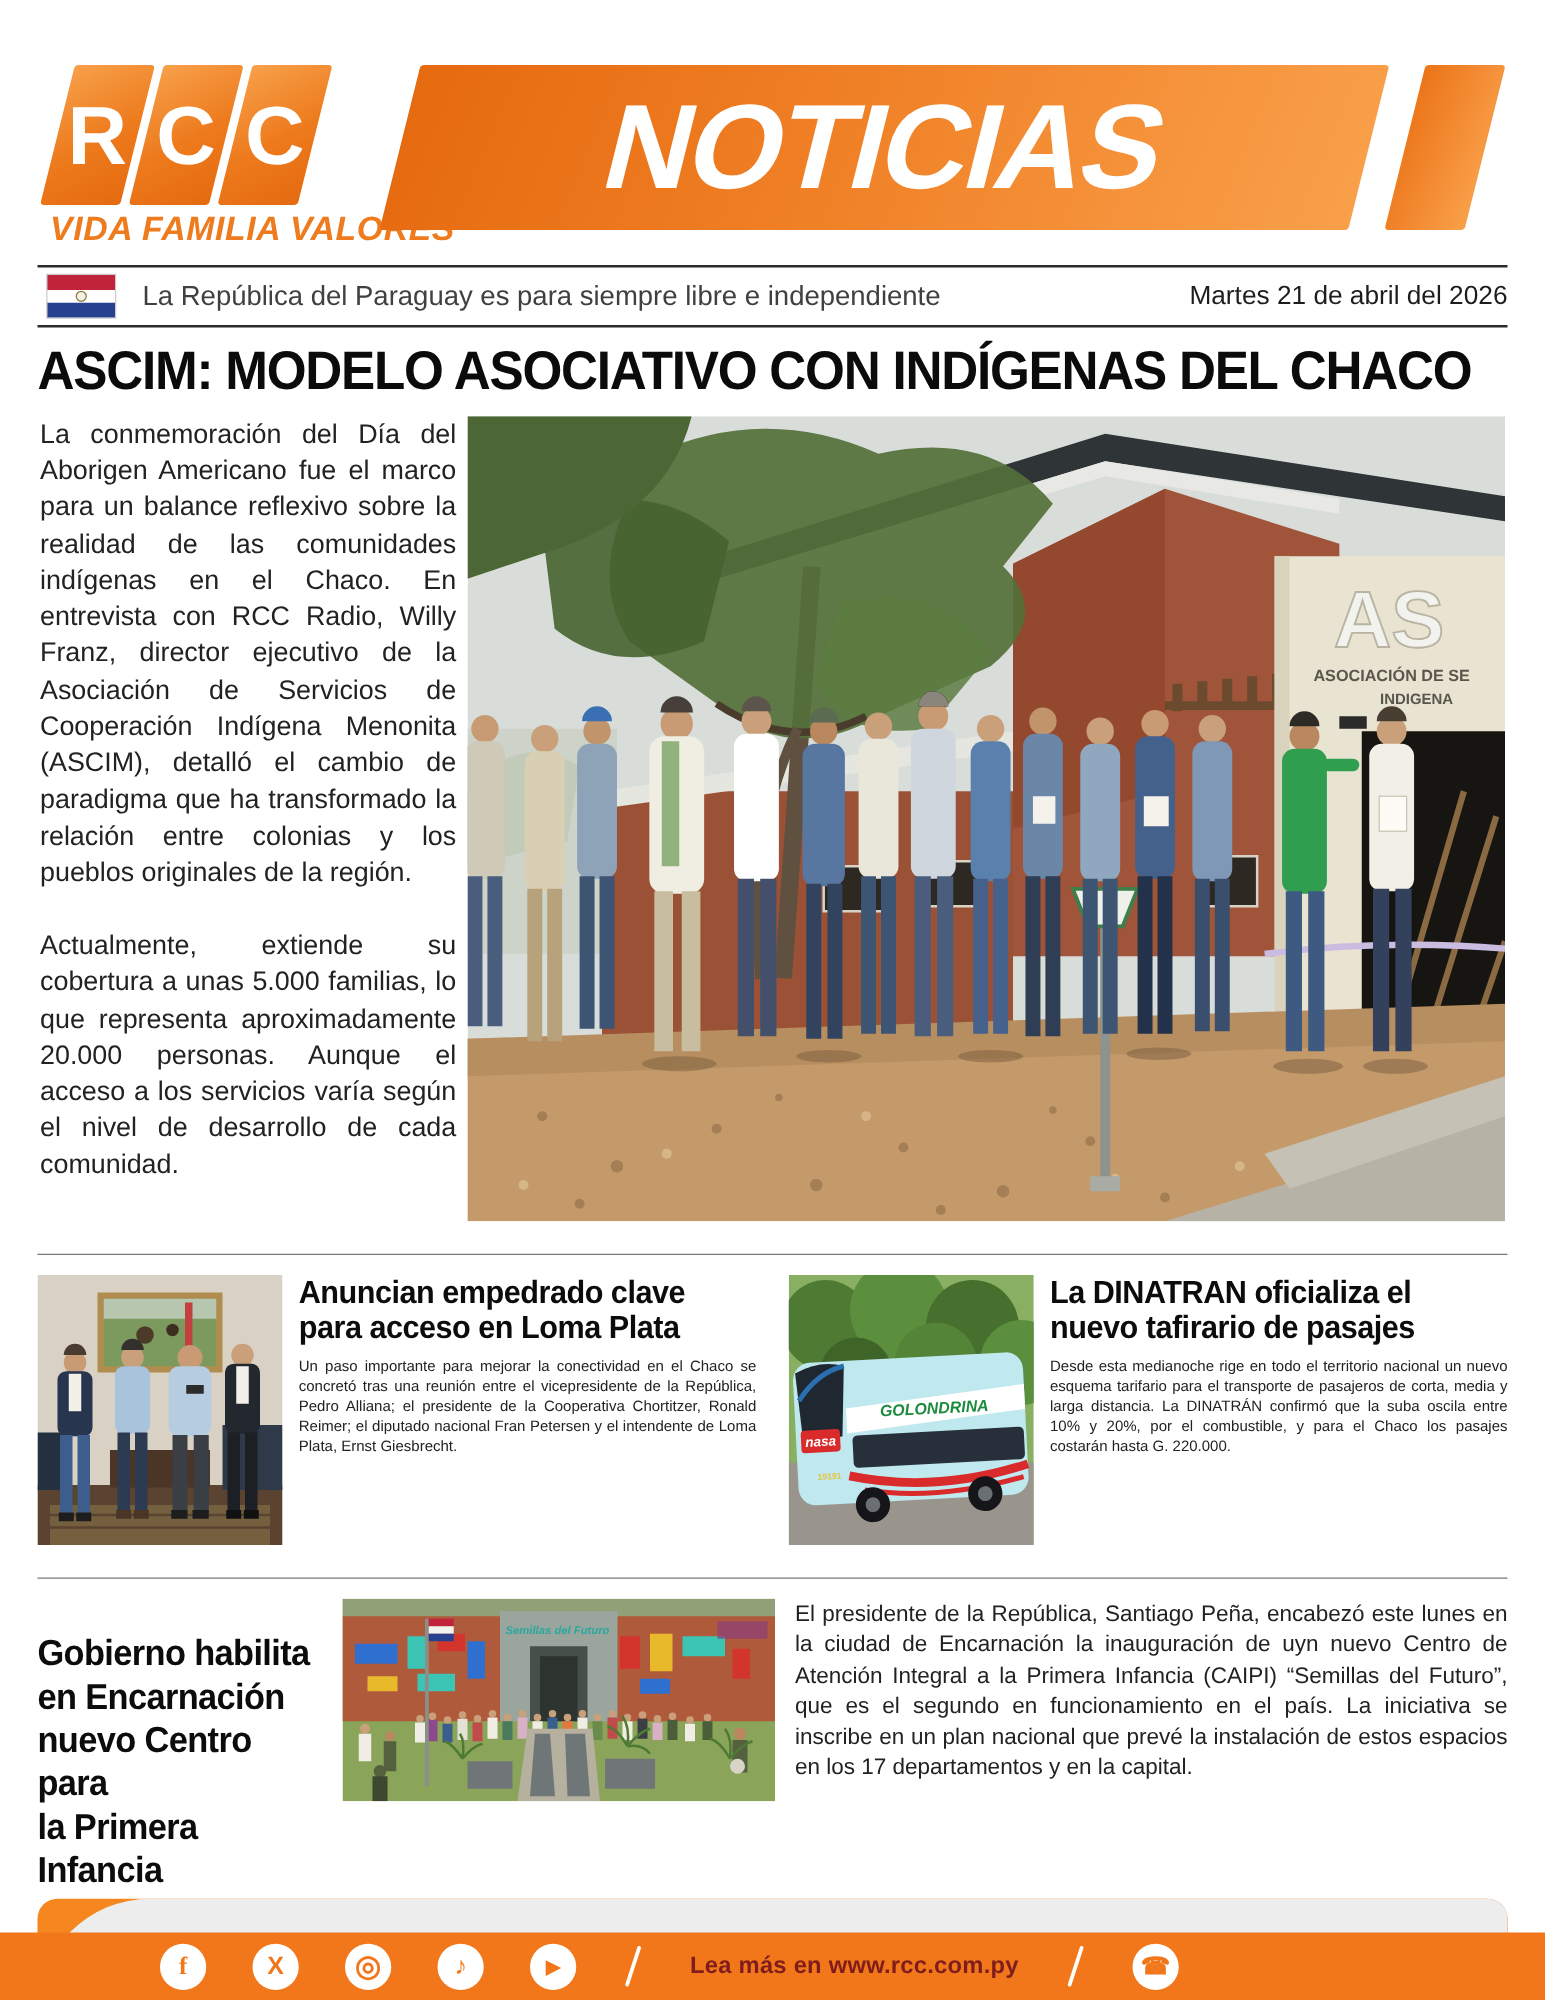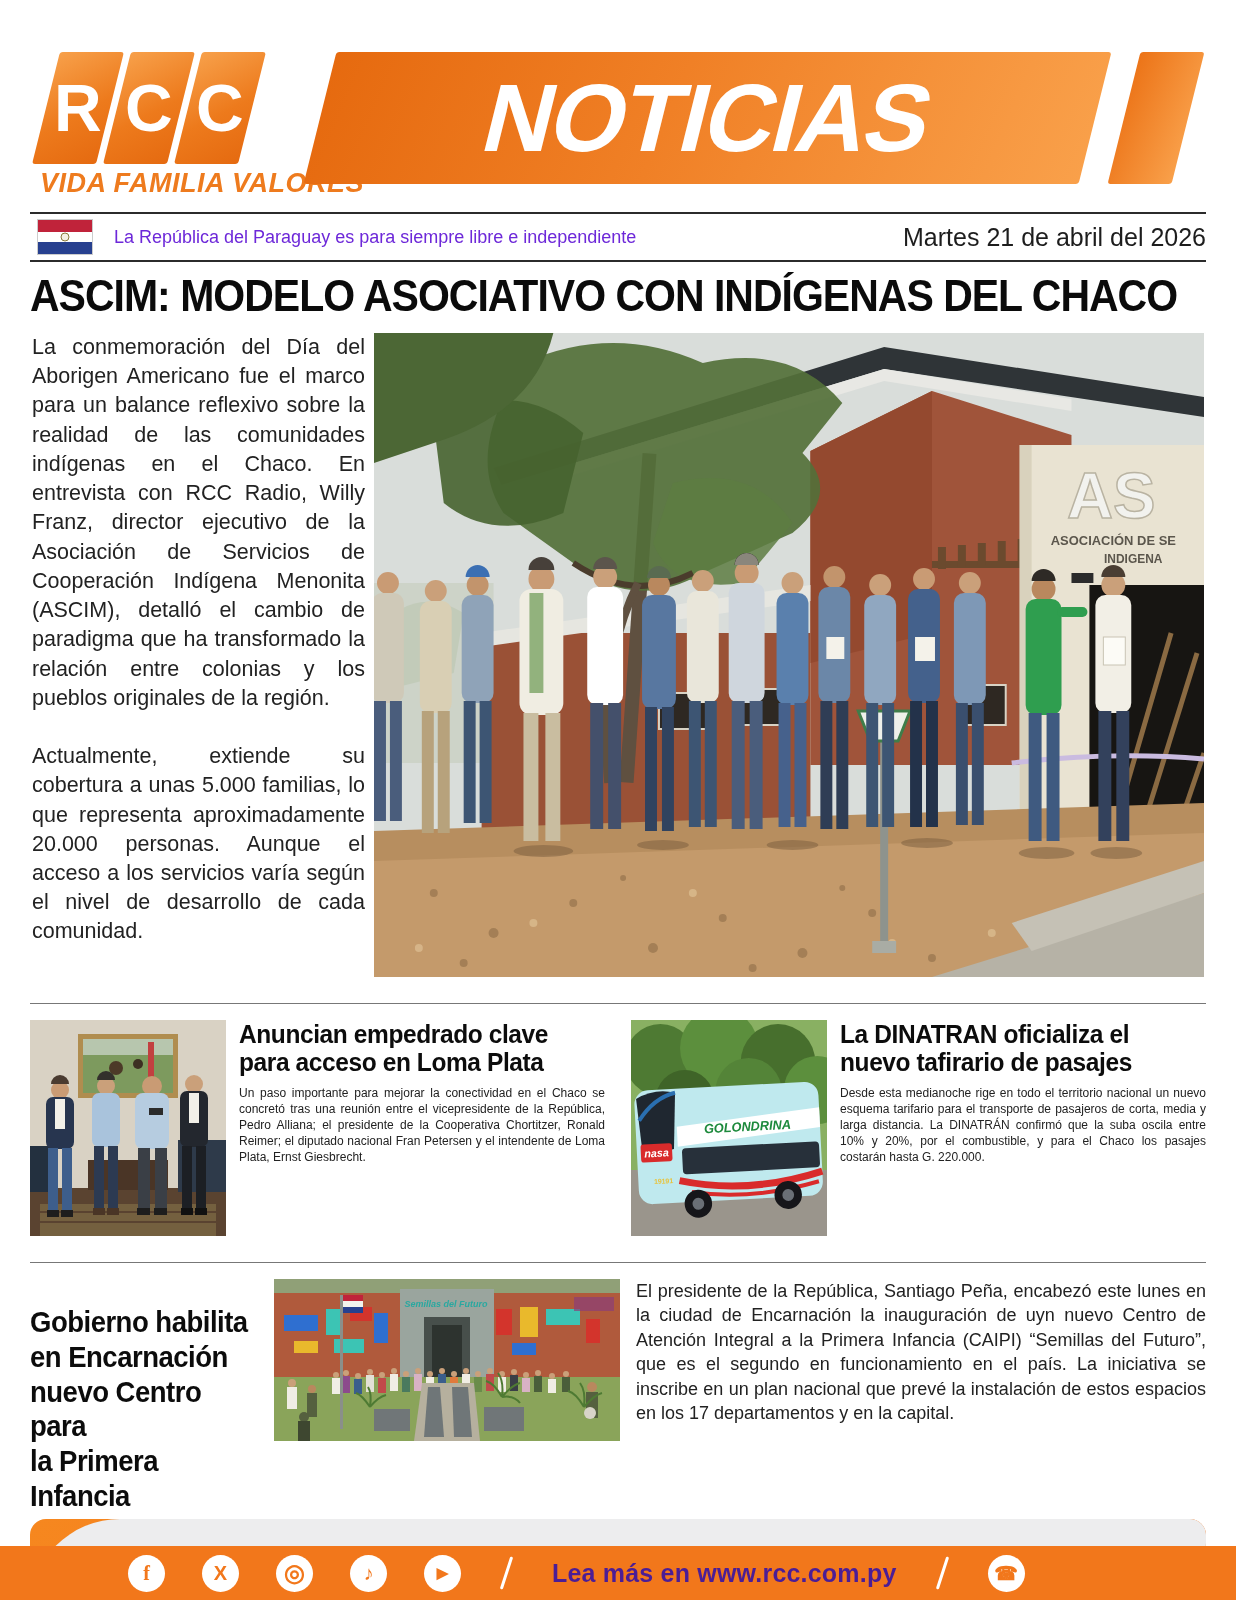--- a/index.html
+++ b/index.html
@@ -16,22 +16,22 @@
   .banner span { color:#fff; font-size:96px; font-weight:bold; letter-spacing:-2px; white-space:nowrap; }
   .banner-tail { position:absolute; left:1124px; top:52px; width:64px; height:132px; background:linear-gradient(100deg,#ec7418,#f9a04a); transform:skewX(-14deg); border-radius:3px; }
 
   .hairline { margin:0 30px; border-top:2px solid #2b2b2b; }
 
   
   .tagline-bar { display:flex; align-items:center; margin:0 30px; height:46px; }
   .flag { width:54px; height:34px; margin-left:8px; position:relative; box-shadow:0 0 0 1px #ccc; }
   .flag .r { height:34%; background:#c0233a; } .flag .w { height:32%; background:#fff; position:relative; } .flag .b { height:34%; background:#27408f; }
   .flag .emblem { position:absolute; left:50%; top:50%; width:9px; height:9px; border:1.5px solid #8a7b3a; border-radius:50%; transform:translate(-50%,-50%); background:#f4f0e2; }
-  .tagline-bar .motto { font-size:18px; color:#6d28d9; margin-left:22px; }
-  .tagline-bar .date { margin-left:auto; font-size:25px; color:#1d1d1d; }
+  .tagline-bar .motto { font-size:22px; color:#404040; margin-left:22px; }
+  .tagline-bar .date { margin-left:auto; font-size:21px; color:#1d1d1d; }
 
   
   .main-headline { margin:10px 30px 6px; font-size:41px; font-weight:800; letter-spacing:-1px; color:#0b0b0b; white-space:nowrap; transform:scaleY(1.06); transform-origin:left top; }
   .main-row { display:flex; margin:14px 32px 0; gap:9px; }
   .lead-text { width:333px; flex:none; font-size:21.5px; line-height:1.36; color:#222; text-align:justify; }
   .lead-text p + p { margin-top:29px; }
   .main-photo { flex:1; height:644px; }
   .main-photo svg, .card-photo svg, .bottom-photo svg { display:block; width:100%; height:100%; }
 
   
@@ -75,21 +75,21 @@
   .classic-pill span { color:#fff; font-size:19px; font-weight:bold; font-style:italic; font-family:"Liberation Serif", serif; }
   .lacto-pre { font-size:10px; font-weight:bold; color:#1e3a8a; align-self:flex-start; }
   .lacto-name { background:#d61f26; color:#fff; font-size:16px; font-weight:800; padding:2px 6px; letter-spacing:.5px; }
   .lacto-tag { font-size:9.5px; font-style:italic; font-weight:bold; color:#c1272d; font-family:"Liberation Serif", serif; }
 
   
   .footer { position:absolute; left:0; right:0; bottom:0; height:54px; background:#f2771b; display:flex; align-items:center; padding-left:128px; }
   .social { display:flex; gap:37px; }
   .sicon { width:37px; height:37px; border-radius:50%; background:#fff; color:#f2771b; display:flex; align-items:center; justify-content:center; font-weight:bold; font-size:20px; }
   .slash { width:3px; height:34px; background:#fff; transform:rotate(18deg); border-radius:2px; margin:0 44px; }
-  .footer-text { color:#4c1d95; font-size:25px; font-weight:bold; letter-spacing:.2px; }
+  .footer-text { color:#7f1d1d; font-size:19px; font-weight:bold; letter-spacing:.2px; }
   .wa { margin-right:14px; }
 </style>
 </head>
 <body>
 
 <div class="page">
 
   <div class="header">
     <div class="logo-tiles">
       <div class="logo-tile">

